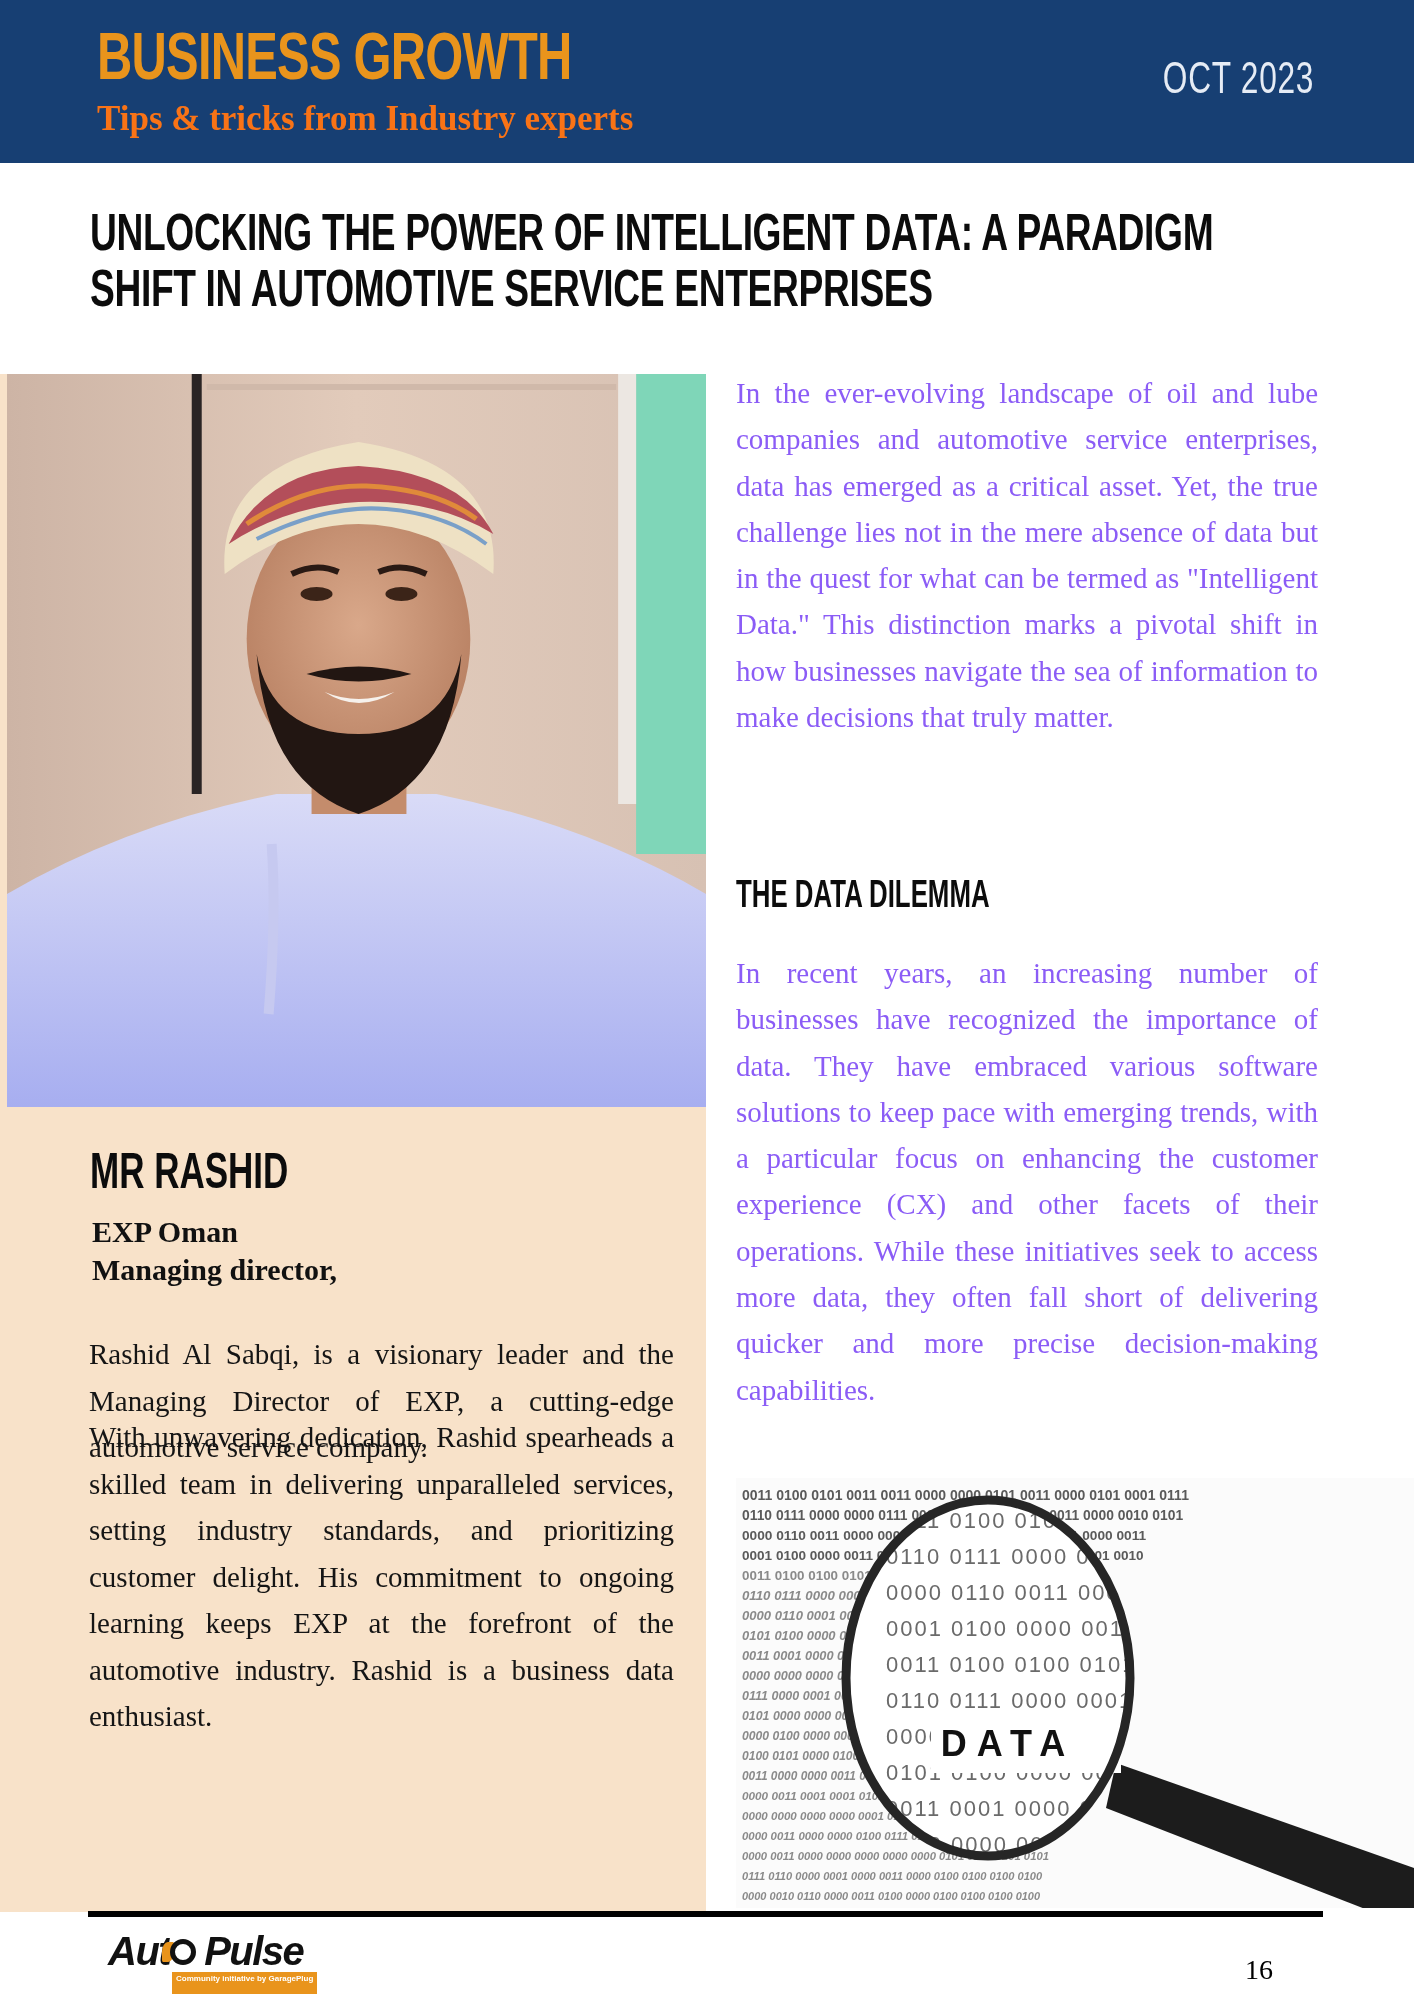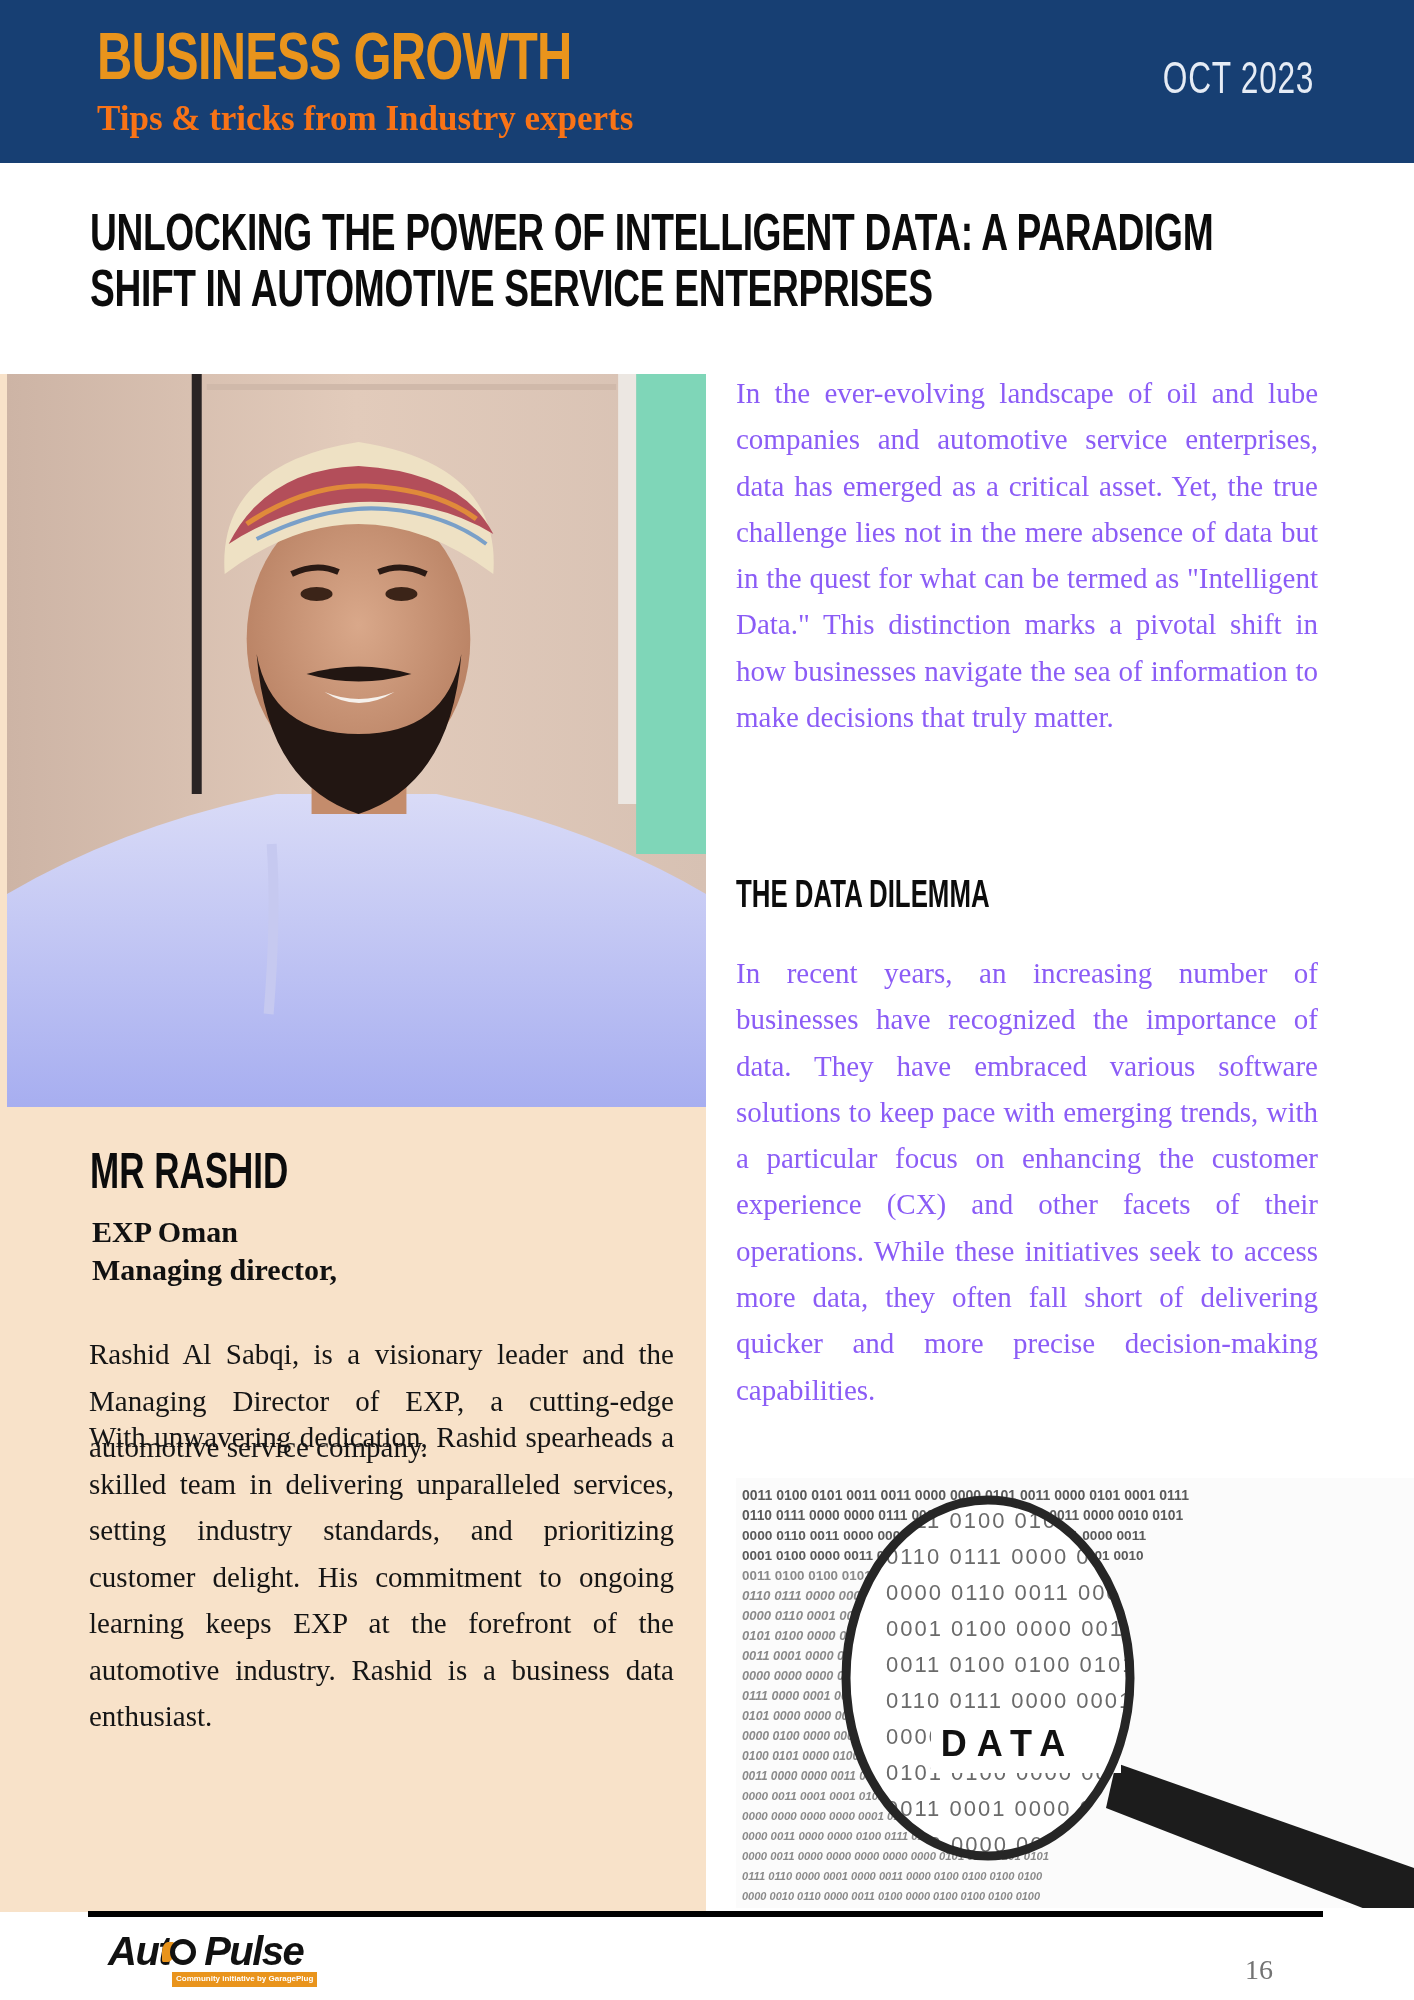--- a/index.html
+++ b/index.html
@@ -108,28 +108,28 @@
     }
     .logo-tyre {
       position: absolute; left: 70px; top: 9px; width: 26px; height: 26px;
       border: 5px solid #111; border-radius: 50%; background: #fff;
     }
     .logo-flame {
       position: absolute; left: 62px; top: 12px; width: 12px; height: 20px;
       background: #e9941c; border-radius: 50% 10% 50% 10%;
     }
     .logo-tag {
-      position: absolute; left: 72px; top: 42px; height: 15px; padding: 0 4px;
+      position: absolute; left: 72px; top: 42px; height: 22px; padding: 0 4px;
       background: #e9941c; color: #fff;
       font-family: "Liberation Sans", sans-serif; font-weight: bold;
       font-size: 8px; line-height: 13px; white-space: nowrap;
     }
     .page-number {
       position: absolute; left: 1245px; top: 1954px;
-      font-family: "Liberation Serif", serif; font-size: 28px; line-height: 32px; color: #737373;
+      font-family: "Liberation Serif", serif; font-size: 28px; line-height: 32px; color: #000000;
     }
   </style>
 </head>
 <body>
 
 <header class="banner">
   <div class="banner-title">BUSINESS GROWTH</div>
   <div class="banner-subtitle">Tips &amp; tricks from Industry experts</div>
   <div class="banner-date">OCT 2023</div>
 </header>

